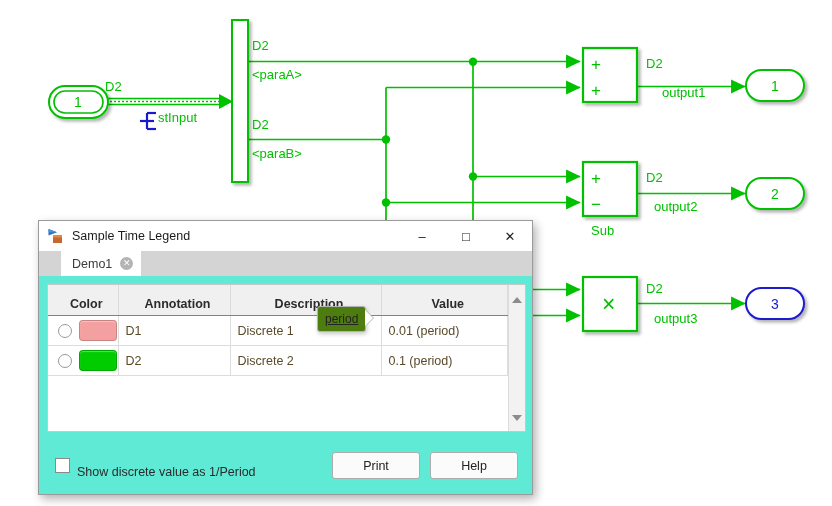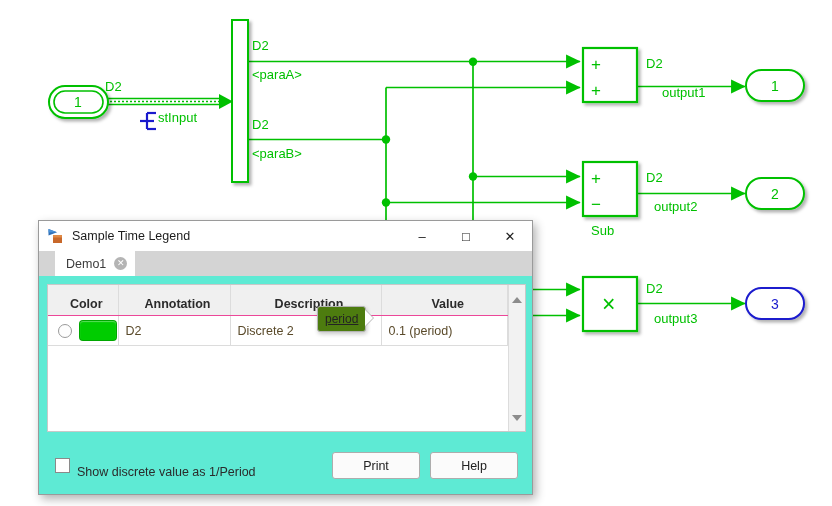--- a/index.html
+++ b/index.html
@@ -79,21 +79,21 @@
     color: #202020;
     font-size: 13px;
   }
 
   
   .tabstrip {
     height: 25px;
     background: #d4d4d4;
     display: flex;
     align-items: flex-end;
-    padding-left: 16px;
+    padding-left: 22px;
     box-sizing: border-box;
   }
   .tab {
     height: 25px;
     background: #ffffff;
     display: flex;
     align-items: center;
     padding: 0 8px 0 11px;
     box-sizing: border-box;
     gap: 8px;
@@ -412,20 +412,31 @@
       <table class="legend">
         <thead>
           <tr>
             <th class="col-color">Color</th>
             <th class="col-annot">Annotation</th>
             <th class="col-desc">Description</th>
             <th>Value</th>
           </tr>
         </thead>
         <tbody>
+          <tr>
+            <td>
+              <span class="color-cell">
+                <span class="radio"></span>
+                <span class="swatch" style="background:#f4a0a0"></span>
+              </span>
+            </td>
+            <td>D1</td>
+            <td>Discrete 1</td>
+            <td class="val">0.01 (period)</td>
+          </tr>
           <tr>
             <td>
               <span class="color-cell">
                 <span class="radio"></span>
                 <span class="swatch" style="background:#00cc00"></span>
               </span>
             </td>
             <td>D2</td>
             <td>Discrete 2</td>
             <td class="val">0.1 (period)</td>

